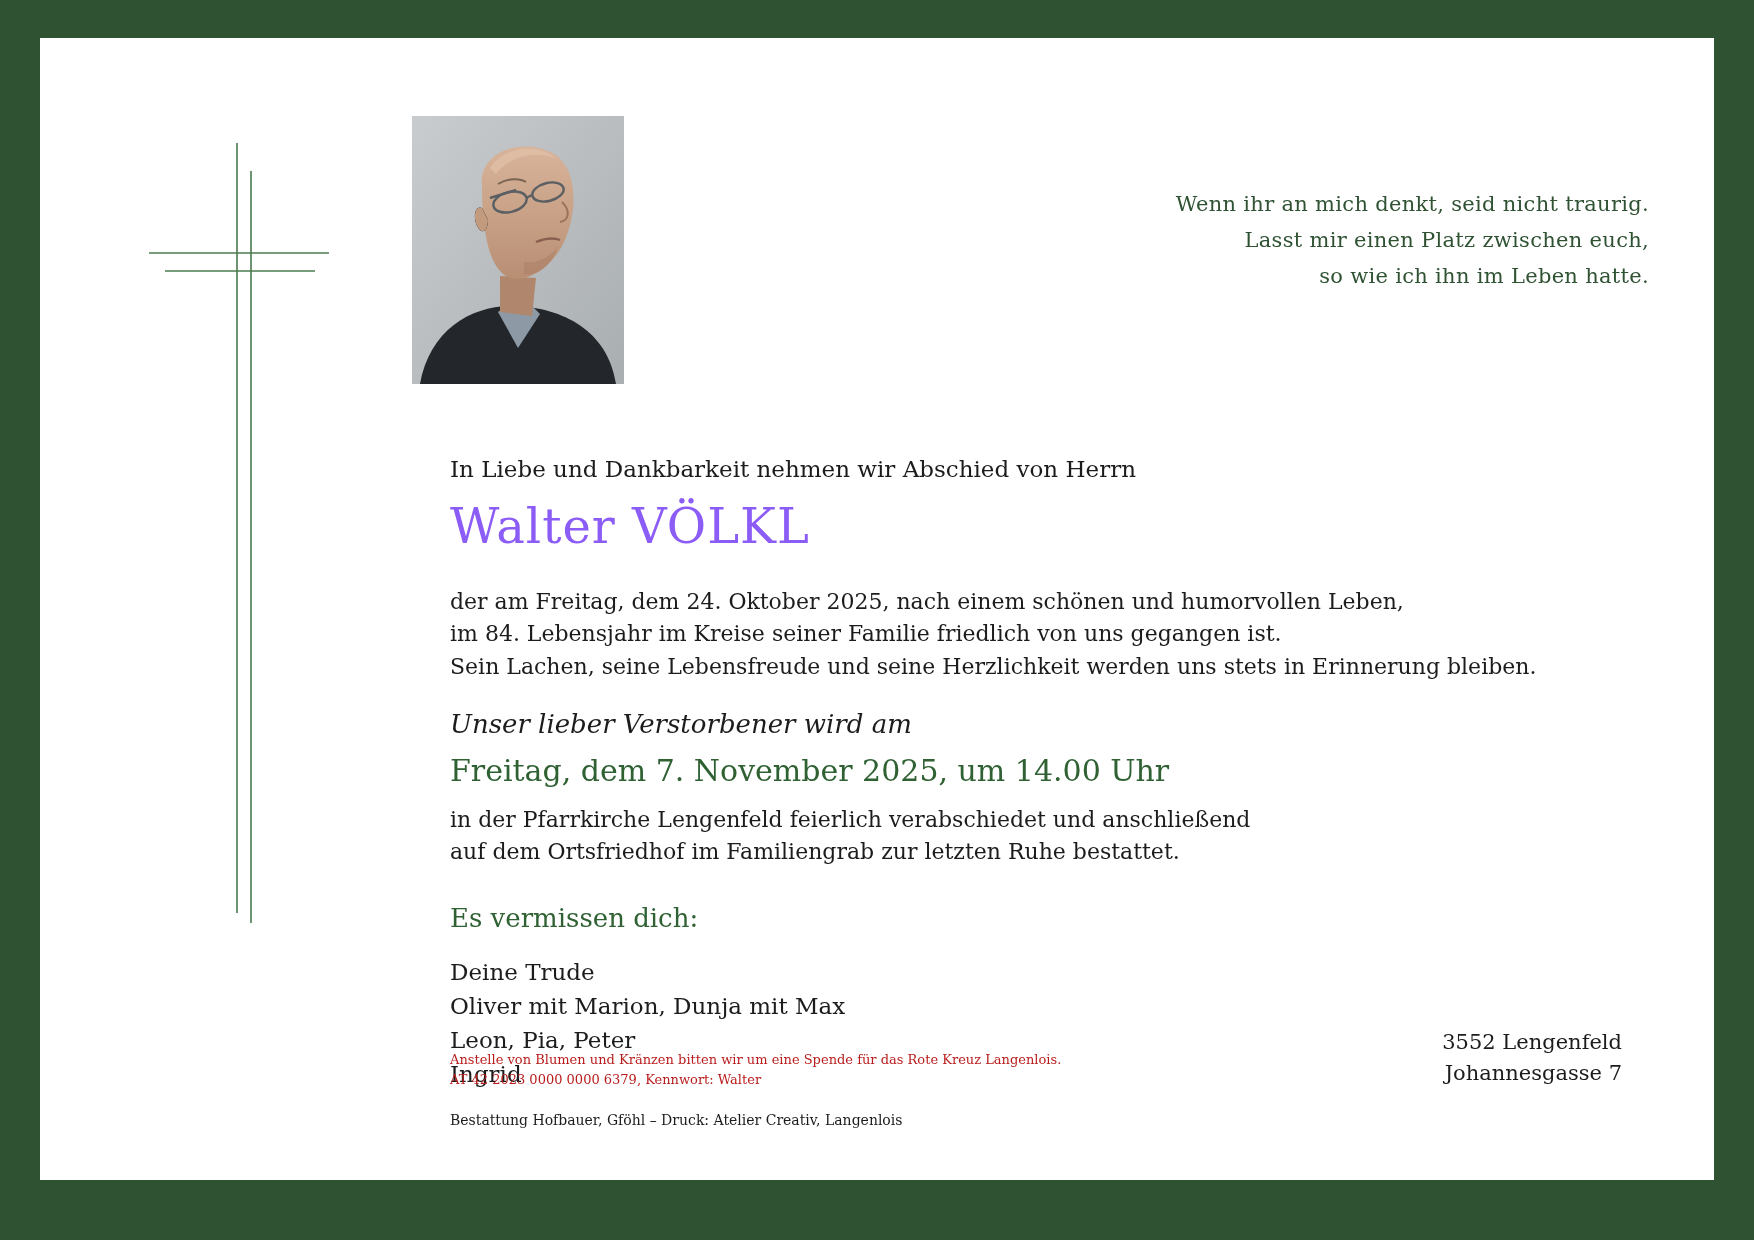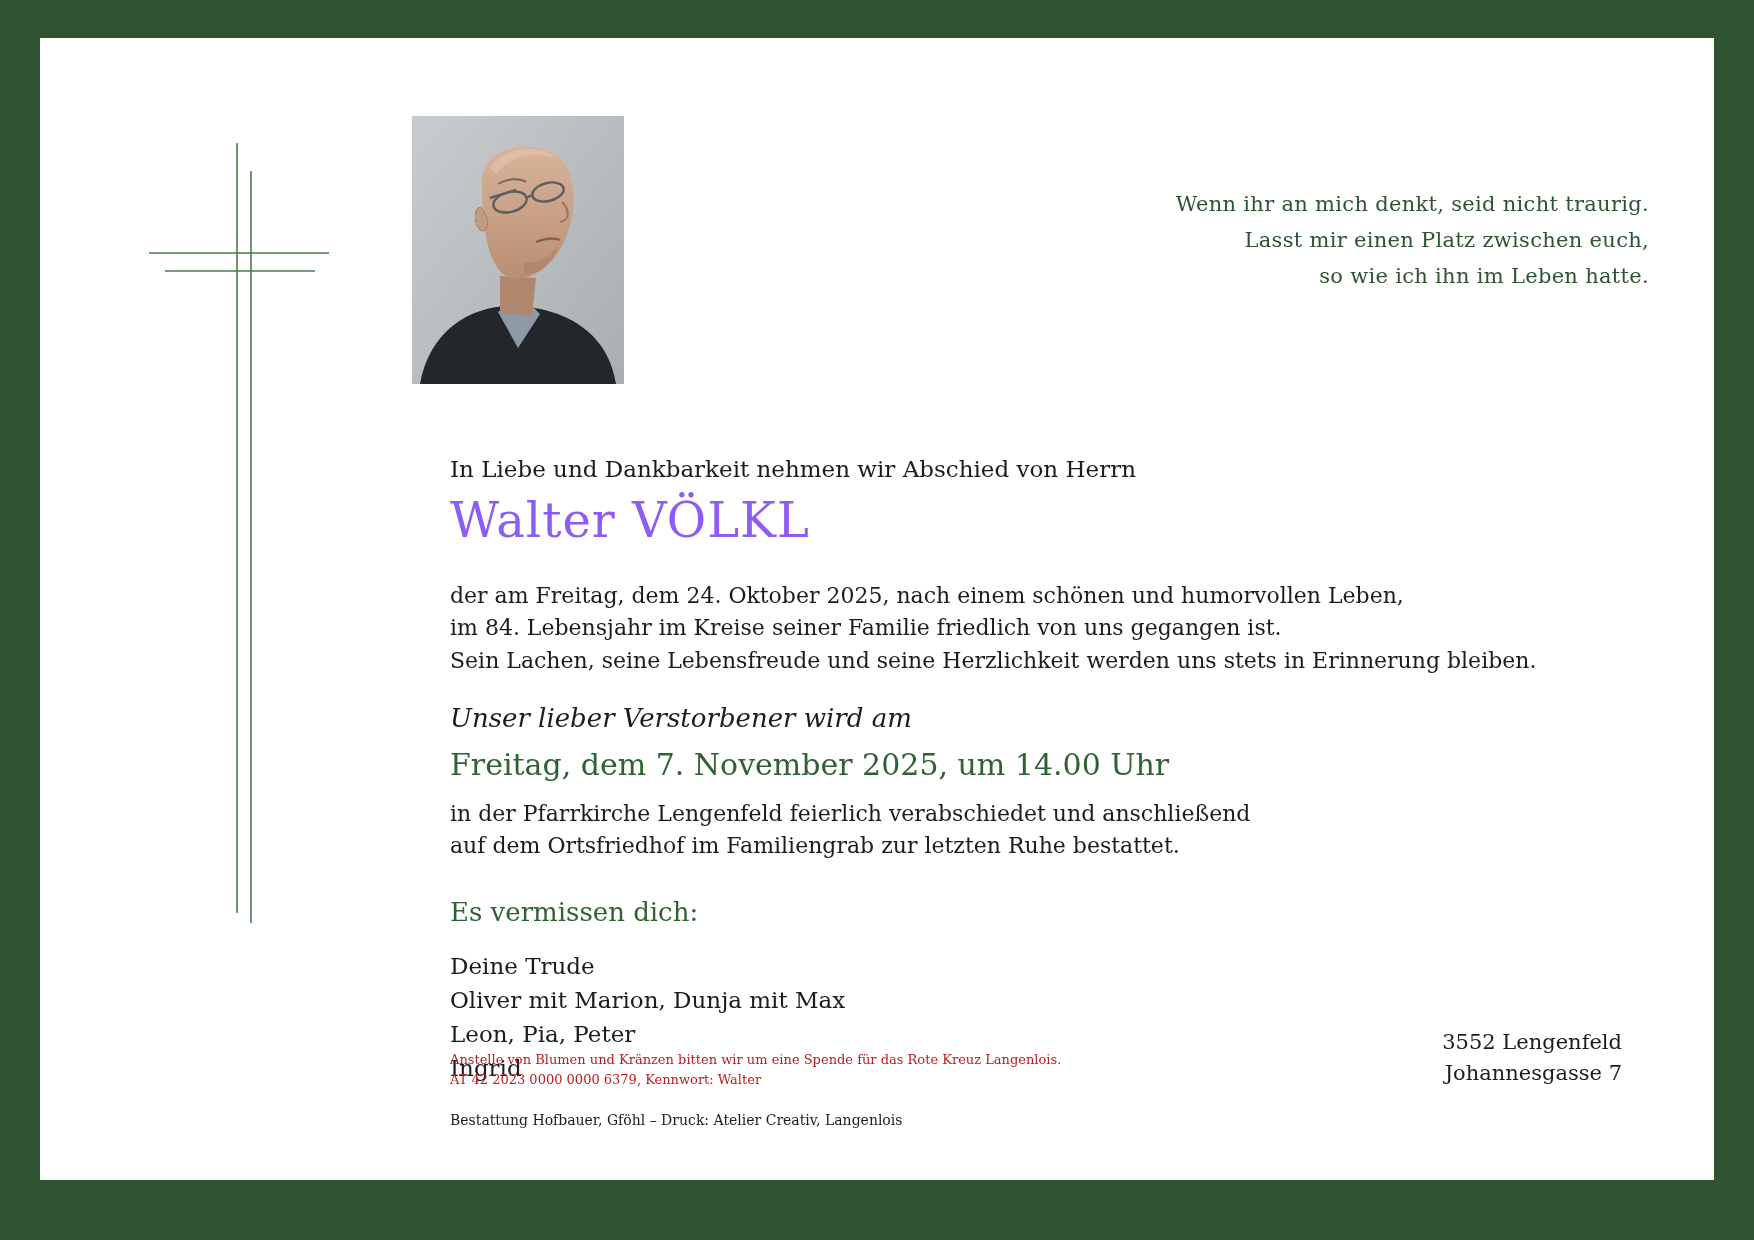--- a/index.html
+++ b/index.html
@@ -73,21 +73,21 @@
     position: absolute;
     left: 410px;
     top: 418px;
     width: 1180px;
     color: #222222;
     font-family: "DejaVu Serif", serif;
   }
   .line-intro {
     font-size: 23px;
     color: #1c1c1c;
-    margin-bottom: 10px;
+    margin-bottom: 16px;
   }
   .name {
     font-size: 48px;
     color: #8b5cf6;
     letter-spacing: 1px;
     margin-bottom: 32px;
     font-family: "DejaVu Serif", serif;
   }
   .para {
     font-size: 22px;

